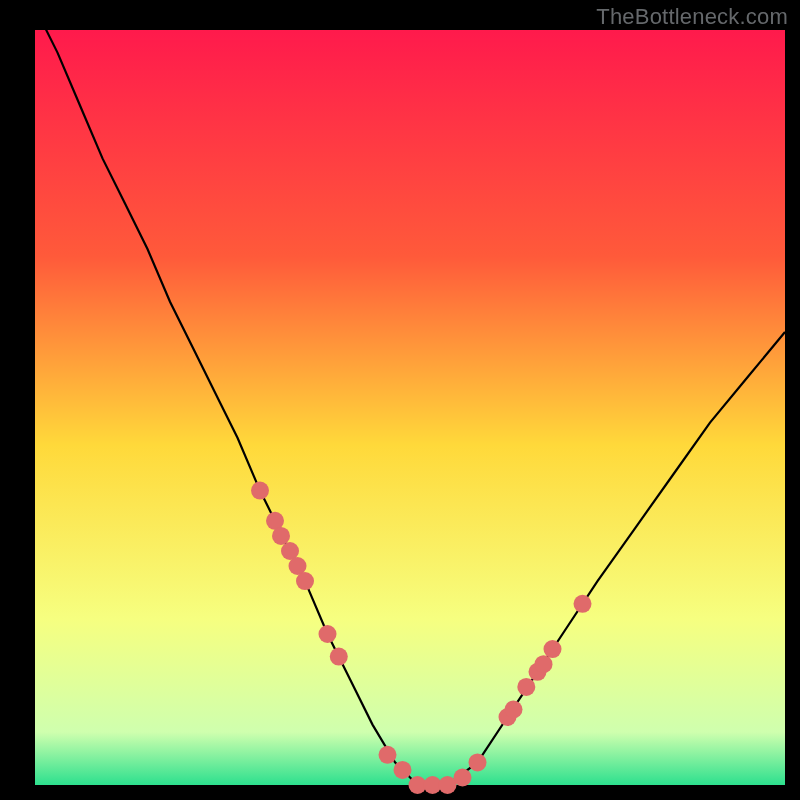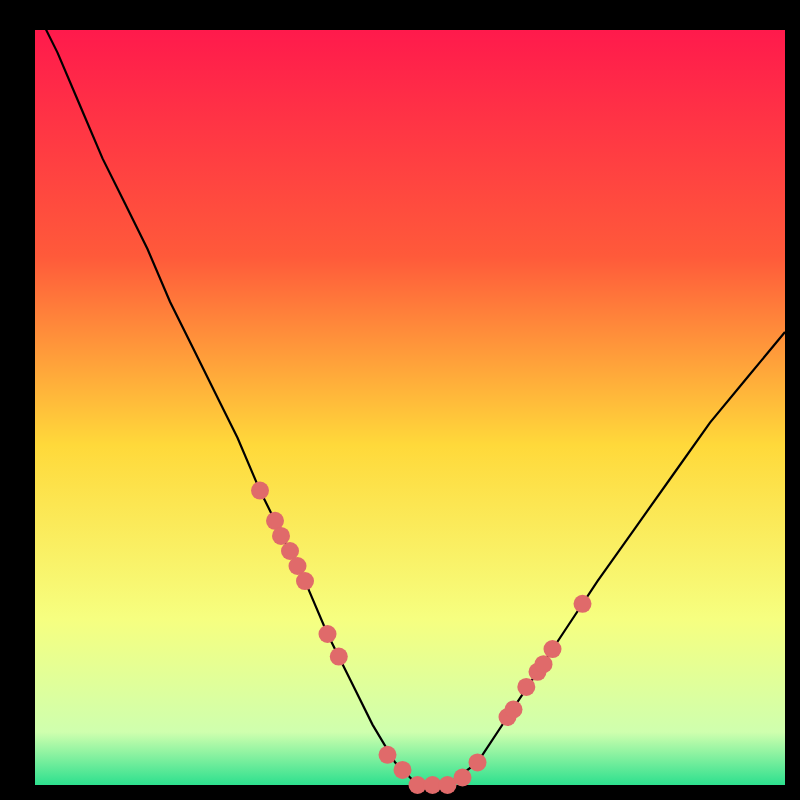--- a/index.html
+++ b/index.html
@@ -73,13 +73,14 @@
         <circle cx="507.5" cy="717.0" r="9" fill="#e06a6a"></circle>
         <circle cx="513.5" cy="709.5" r="9" fill="#e06a6a"></circle>
         <circle cx="526.3" cy="686.9" r="9" fill="#e06a6a"></circle>
         <circle cx="537.5" cy="671.8" r="9" fill="#e06a6a"></circle>
         <circle cx="543.5" cy="664.2" r="9" fill="#e06a6a"></circle>
         <circle cx="552.5" cy="649.1" r="9" fill="#e06a6a"></circle>
         <circle cx="582.5" cy="603.8" r="9" fill="#e06a6a"></circle>
       </g>
   </svg>
 
+  <div class="watermark">TheBottleneck.com</div>
 </div>
 
 </body></html>

